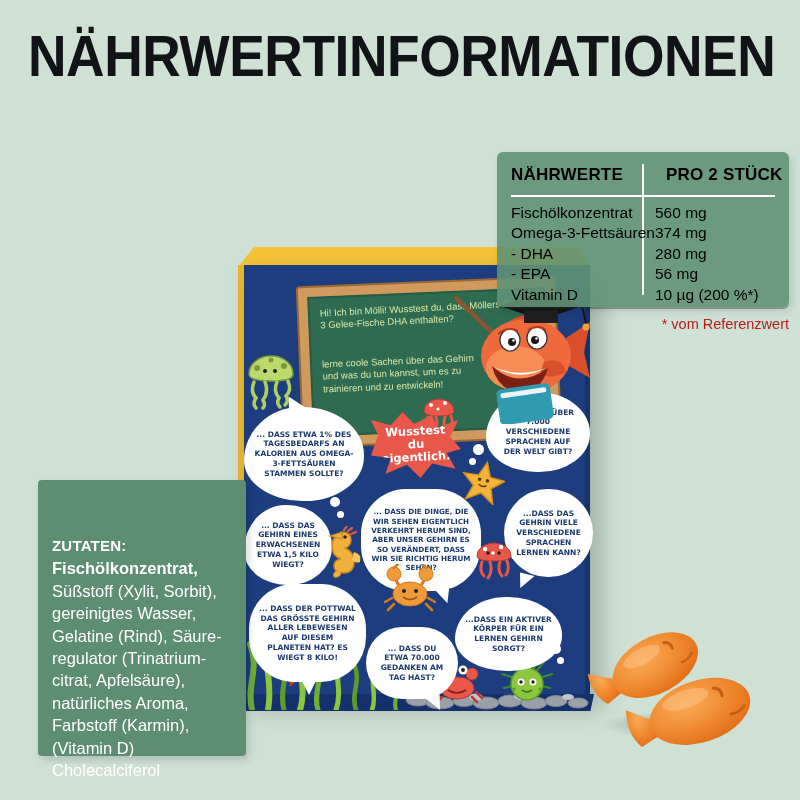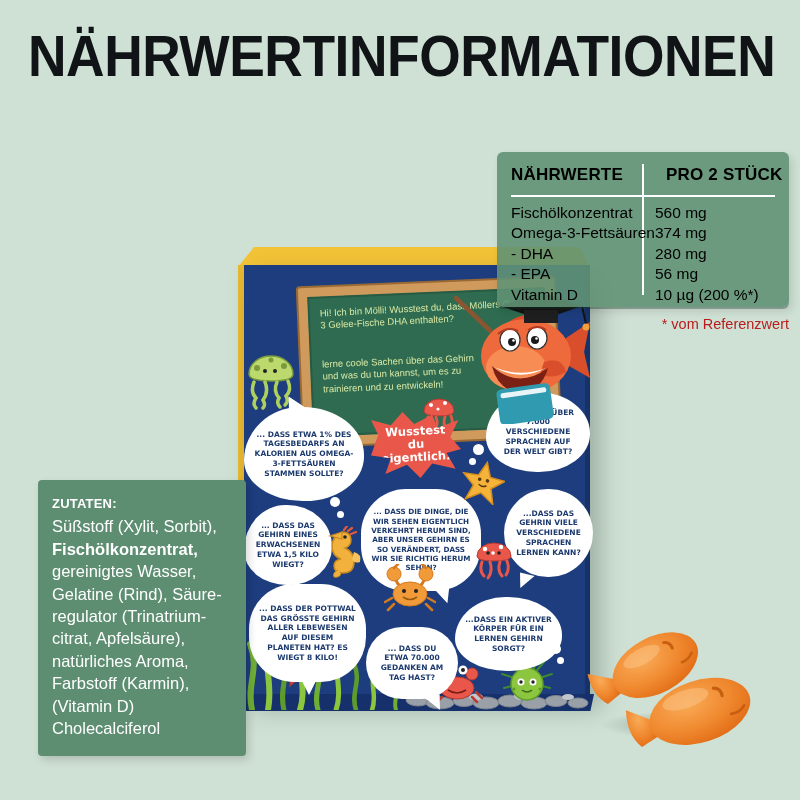--- a/index.html
+++ b/index.html
@@ -94,21 +94,21 @@
   .figure{position:absolute;z-index:4;}
   .lowfig{z-index:2;}
 
   
   .ingredients{
     position:absolute;left:38px;top:480px;width:208px;height:276px;
     background:#5d8e71;border-radius:4px;color:#fff;
     box-shadow:3px 4px 8px rgba(0,0,0,.15);
     padding:13px 0 0 14px;box-sizing:border-box;z-index:6;
   }
-  .ing-heading{font-weight:bold;font-size:13px;line-height:22.4px;letter-spacing:.2px;}
+  .ing-heading{font-weight:bold;font-size:15px;line-height:22.4px;letter-spacing:.2px;margin-top:42px;}
   .ing-line{font-size:16.5px;line-height:22.4px;white-space:nowrap;}
   .ing-line.bold{font-weight:bold;}
 
   
   .gummy-shadow{position:absolute;left:600px;top:712px;width:120px;height:26px;z-index:6;
     background:radial-gradient(ellipse at center, rgba(70,95,80,.35), rgba(70,95,80,0) 70%);}
   .gummy{position:absolute;left:576px;top:604px;z-index:7;}
 </style>
 </head>
 <body>
@@ -333,22 +333,22 @@
         <circle cx="28" cy="10" r="2.2" fill="#fff"></circle>
         <circle cx="20" cy="16" r="1.8" fill="#fff"></circle>
       <circle cx="15" cy="16" r="1.8" fill="#222"></circle>
         <circle cx="26" cy="16" r="1.8" fill="#222"></circle>
       <path d="M9 25 q-3 9 2 14 M17 25 q3 9 -2 16 M27 25 q-3 8 2 14 M34 24 q3 8 -1 14" stroke="#e8574a" stroke-width="3" fill="none" stroke-linecap="round"></path>
     </svg>
   </div>
 
   <div class="ingredients">
     <div class="ing-heading">ZUTATEN:</div>
+    <div class="ing-line bold">Fischölkonzentrat,</div>
     <div class="ing-line">Süßstoff (Xylit, Sorbit),</div>
-    <div class="ing-line bold">Fischölkonzentrat,</div>
     <div class="ing-line">gereinigtes Wasser,</div>
     <div class="ing-line">Gelatine (Rind), Säure-</div>
     <div class="ing-line">regulator (Trinatrium-</div>
     <div class="ing-line">citrat, Apfelsäure),</div>
     <div class="ing-line">natürliches Aroma,</div>
     <div class="ing-line">Farbstoff (Karmin),</div>
     <div class="ing-line">(Vitamin D)</div>
     <div class="ing-line">Cholecalciferol</div>
   </div>
 

